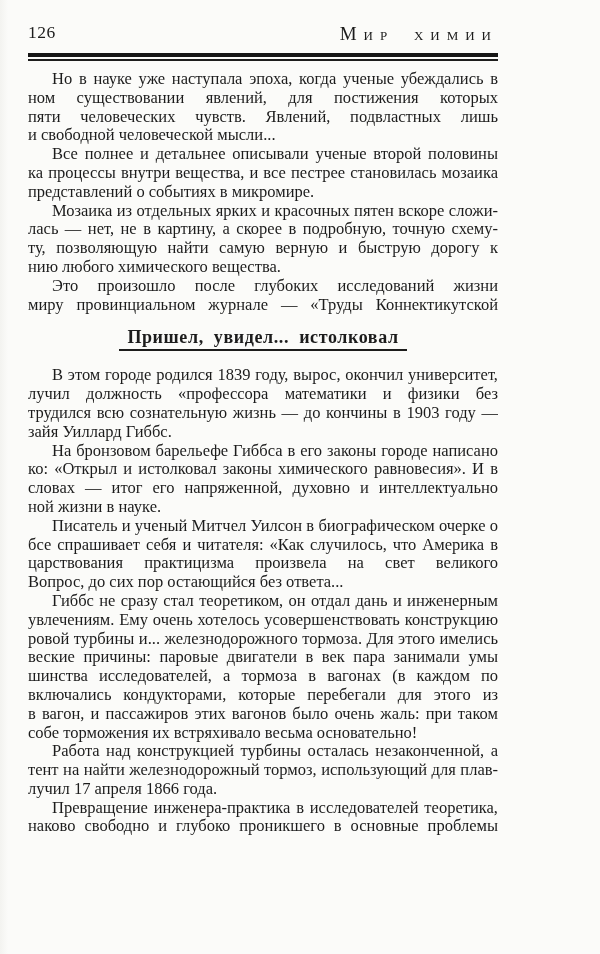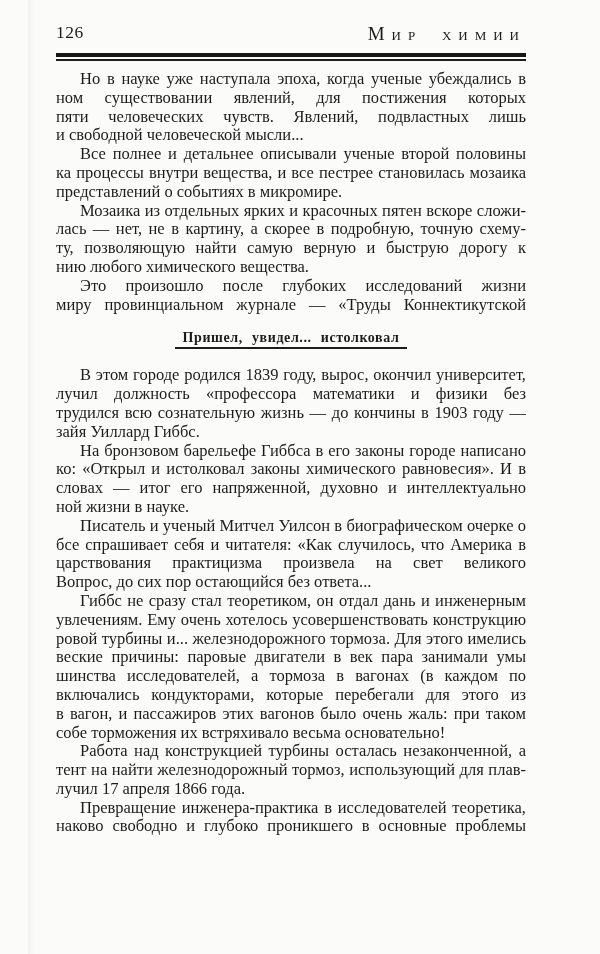--- a/index.html
+++ b/index.html
@@ -9,21 +9,20 @@
     font-family: "Liberation Serif", "DejaVu Serif", serif;
     color: #1c1c1c;
     overflow: hidden;
   }
   .page {
     position: relative;
     width: 526px; height: 954px;
     box-sizing: border-box;
     padding: 22px 28px 0 28px;
     background: linear-gradient(90deg, #f3f3f0 0, #fbfbf9 8px, #fbfbf9 592px, #f5f5f2 600px);
-    margin-left: 28px;
   }
   
   .running-head {
     position: relative;
     height: 24px;
   }
   .page-number {
     position: absolute;
     left: 0; top: 0;
     font-size: 17.5px;
@@ -62,21 +61,21 @@
   .line.last { text-align-last: left; }
   .section-heading-wrap {
     text-align: center;
     margin-top: 13px;
     margin-bottom: 12px;
     height: 27px;
   }
   .section-heading {
     display: inline-block;
     font-weight: bold;
-    font-size: 14px;
+    font-size: 18px;
     letter-spacing: 0.6px;
     word-spacing: 5px;
     padding: 0 8px 1px 8px;
     border-bottom: 2px solid #1c1c1c;
   }
 </style>
 </head>
 <body>
 
 <div class="page">

